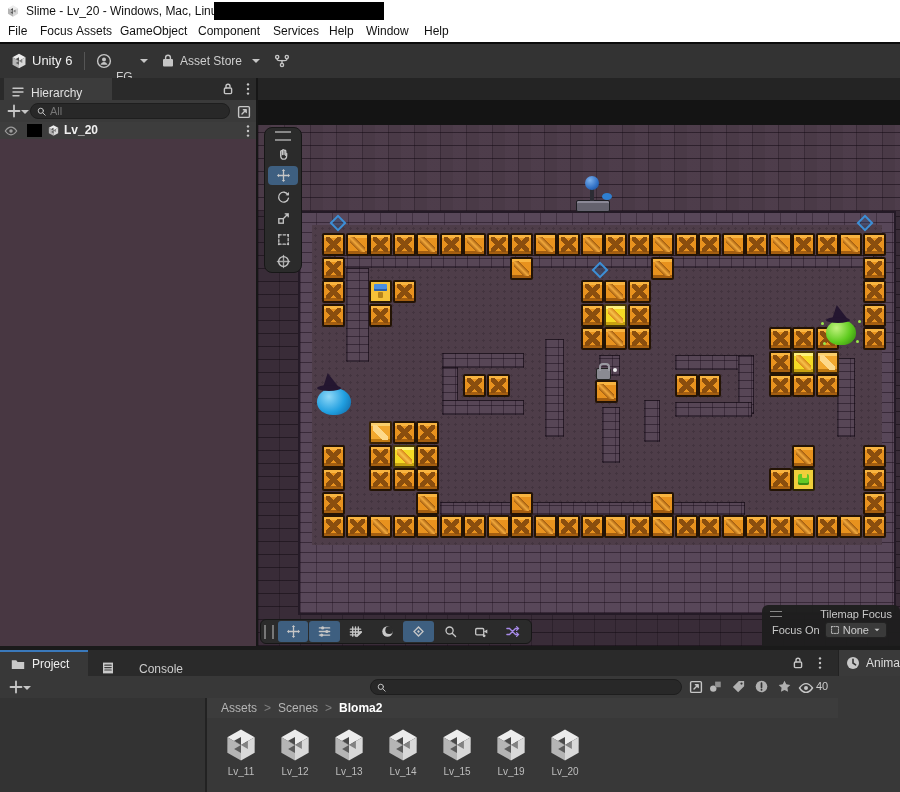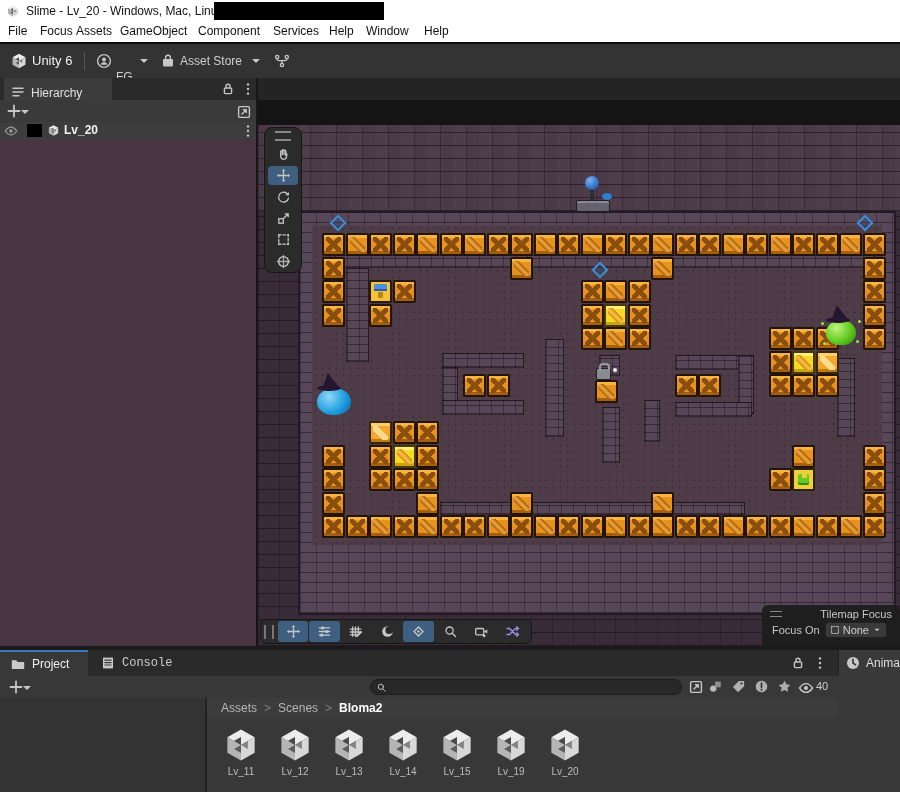--- a/index.html
+++ b/index.html
@@ -140,22 +140,22 @@
   .tmf-row{display:flex;align-items:center;gap:5px;padding:1px 4px 0 10px;}
   .tmf-drop{display:flex;align-items:center;gap:3px;background:#3a3a3a;border:1px solid #222;border-radius:3px;
       padding:1px 4px;color:#ccc;}
 
   
   #hdiv{left:0;top:646px;width:900px;height:4px;background:#1a1a1a;}
   #bottom{left:0;top:650px;width:900px;height:142px;background:#383838;}
   .bt-tabbar{left:0;top:0;width:900px;height:26px;background:#2a2a2a;position:absolute;}
   .proj-tab{left:0;top:0;width:88px;height:26px;background:#383838;border-top:2px solid #3a79bb;position:absolute;
       display:flex;align-items:center;gap:6px;padding-left:10px;box-sizing:border-box;color:#eee;}
-  .cons-tab{left:88px;top:0;width:104px;height:26px;position:absolute;display:flex;align-items:center;gap:6px;
-      padding-left:12px;box-sizing:border-box;color:#ccc;font-family:Liberation Mono, monospace;}
+  .cons-tab{left:88px;top:0;width:104px;height:26px;position:absolute;display:flex;align-items:flex-end;gap:23px;
+      padding-left:12px;box-sizing:border-box;color:#ccc;}
   #proj-lock{left:790px;top:5px;} #proj-kebab{left:812px;top:5px;}
   .anim-tab{left:838px;top:0;width:62px;height:26px;background:#3a3a3a;border-left:1px solid #222;position:absolute;
       display:flex;align-items:center;gap:5px;padding-left:6px;box-sizing:border-box;color:#ddd;overflow:hidden;white-space:nowrap;}
   .bt-toolbar{left:0;top:26px;width:838px;height:22px;background:#383838;position:absolute;}
   #proj-add{left:8px;top:3px;} #proj-add-caret{left:19px;top:4px;}
   #proj-search{left:370px;top:3px;width:312px;height:16px;}
   #proj-picker{left:688px;top:3px;}
   .bt-iconrow{left:708px;top:3px;position:absolute;display:flex;gap:8px;align-items:center;}
   #proj-eye{left:798px;top:4px;} #proj-count{left:816px;top:4px;color:#ccc;font-size:11px;}
   .bt-left{left:0;top:48px;width:205px;height:94px;background:#333;border-right:2px solid #222;position:absolute;}
@@ -281,20 +281,29 @@
       <span id="hier-add" class="abs ic">
           <svg viewBox="0 0 16 16" width="16" height="16" fill="none" stroke="#c6c6c6" stroke-width="1.4" stroke-linecap="round">
             <path d="M8 2.5v11M2.5 8h11" stroke-width="1.8"></path>
           </svg>
         </span>
       <span id="hier-add-caret" class="abs ic">
           <svg viewBox="0 0 16 16" width="16" height="16" fill="none" stroke="#c6c6c6" stroke-width="1.4" stroke-linecap="round">
             <path d="M4 6l4 4 4-4z" fill="#c6c6c6" stroke="none"></path>
           </svg>
         </span>
+      <div id="hier-search" class="searchbox">
+        <span class="ic">
+            <svg viewBox="0 0 16 16" width="11" height="11" fill="none" stroke="#c6c6c6" stroke-width="1.4" stroke-linecap="round">
+              <circle cx="7" cy="7" r="3.8"></circle>
+              <path d="M9.8 9.8l3.6 3.6"></path>
+            </svg>
+          </span>
+        <input placeholder="All" style="">
+      </div>
       <span id="hier-picker" class="abs ic">
           <svg viewBox="0 0 16 16" width="16" height="16" fill="none" stroke="#c6c6c6" stroke-width="1.4" stroke-linecap="round">
             <rect x="2.6" y="2.6" width="10.8" height="10.8" rx="1.2"></rect>
             <path d="M6 10l4.2-4.2M10.2 5.8H7.4M10.2 5.8v2.8"></path>
           </svg>
         </span>
     </div>
     <div class="hier-row">
       <span id="hier-eye" class="abs ic">
           <svg viewBox="0 0 16 16" width="14" height="14" fill="none" stroke="#c6c6c6" stroke-width="1.4" stroke-linecap="round">

